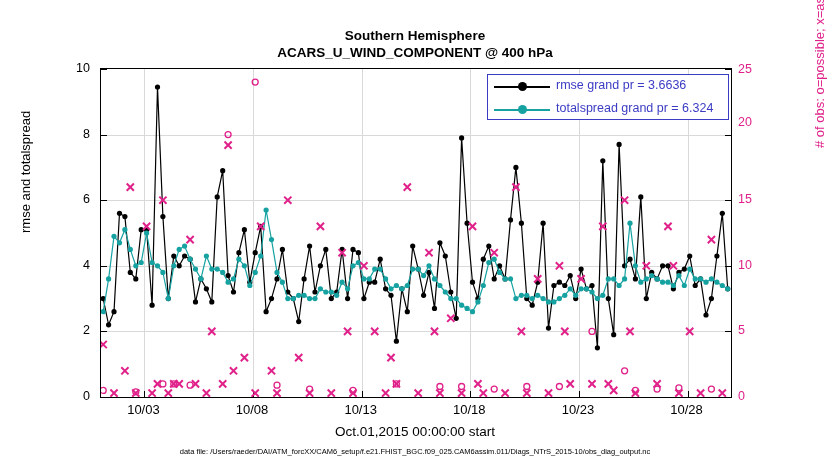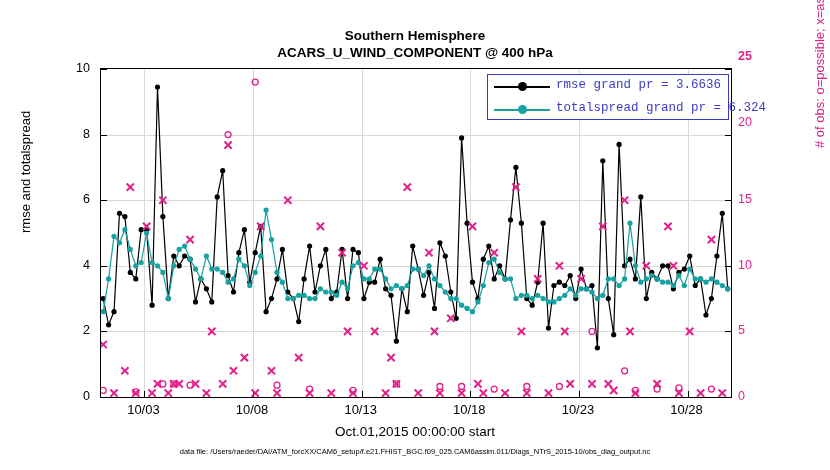--- a/index.html
+++ b/index.html
@@ -21,21 +21,21 @@
 
   .ylab-l{position:absolute;right:740px;text-align:right;font-size:12.5px;color:#000;transform:translateY(-50%);width:40px;}
   .ylab-r{position:absolute;left:738px;text-align:left;font-size:12.5px;color:#e0218a;transform:translateY(-50%);width:40px;}
   .xlab{position:absolute;top:402px;font-size:13px;color:#000;transform:translateX(-50%);white-space:nowrap;}
 
   #ytitle{position:absolute;left:18px;top:233px;transform-origin:0 0;transform:rotate(-90deg);font-size:13px;color:#000;white-space:nowrap;}
   #ytitle2{position:absolute;left:812px;top:148px;transform-origin:0 0;transform:rotate(-90deg);font-size:13px;color:#e0218a;white-space:nowrap;}
   #xtitle{position:absolute;left:0;width:830px;top:424px;text-align:center;font-size:13.5px;color:#000;}
   #datafile{position:absolute;left:0;width:830px;top:447px;text-align:center;font-size:7.5px;color:#000;}
 
-  #legend{position:absolute;left:487px;top:74px;width:242px;height:46px;background:#fff;border:1px solid #3b3bc4;box-sizing:border-box;font-family:Liberation Mono, monospace;}
+  #legend{position:absolute;left:487px;top:74px;width:242px;height:46px;background:#fff;border:1px solid #3b3bc4;box-sizing:border-box;}
   .leg-row{position:absolute;left:0;width:242px;height:23px;}
   .leg-line{position:absolute;left:6px;top:11px;width:56px;height:2px;}
   .leg-dot{position:absolute;left:30px;top:7px;width:9px;height:9px;border-radius:50%;}
   .leg-txt{position:absolute;left:68px;top:3px;font-size:12.5px;color:#3b3bc4;white-space:nowrap;}
 
   svg{position:absolute;left:0;top:0;}
 </style>
 </head>
 <body>
 
@@ -427,21 +427,21 @@
       <div class="ylab-l" style="top: 330.4px;">2</div>
       <div class="ylab-l" style="top: 264.8px;">4</div>
       <div class="ylab-l" style="top: 199.2px;">6</div>
       <div class="ylab-l" style="top: 133.6px;">8</div>
       <div class="ylab-l" style="top: 68px;">10</div>
       <div class="ylab-r" style="top: 396px;">0</div>
       <div class="ylab-r" style="top: 330.4px;">5</div>
       <div class="ylab-r" style="top: 264.8px;">10</div>
       <div class="ylab-r" style="top: 199.2px;">15</div>
       <div class="ylab-r" style="top: 122px;">20</div>
-      <div class="ylab-r" style="top: 56px; font-weight: bold;">25</div>
+      <div class="ylab-r" style="top: 69px;">25</div>
       <div class="xlab" style="left: 143.448px;">10/03</div>
       <div class="xlab" style="left: 252.069px;">10/08</div>
       <div class="xlab" style="left: 360.69px; text-align: center;">10/13</div>
       <div class="xlab" style="left: 469.31px;">10/18</div>
       <div class="xlab" style="left: 577.931px;">10/23</div>
       <div class="xlab" style="left: 686.552px;">10/28</div>
     </div>
 
   <div id="legend">
     <div class="leg-row" style="top:0px">

